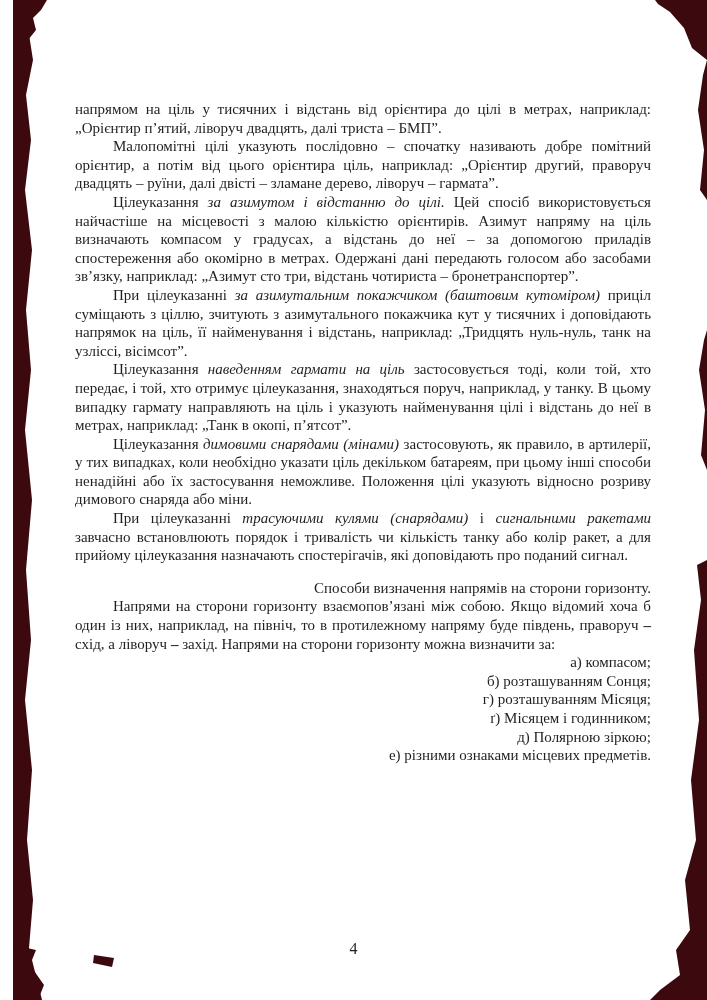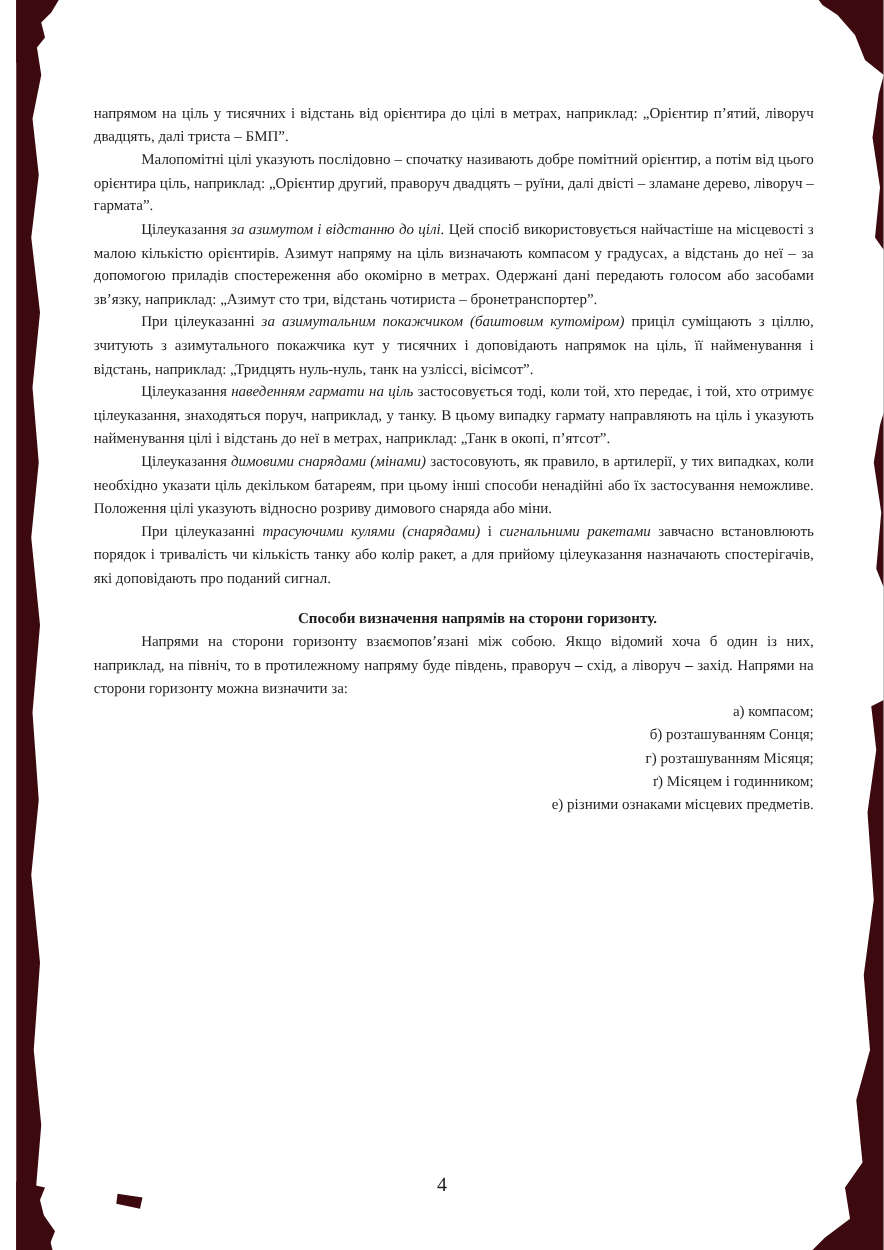--- a/index.html
+++ b/index.html
@@ -7,28 +7,28 @@
     position:relative;
     width:707px;height:1000px;
     margin:0 auto;
     background:#ffffff;
     overflow:hidden;
     font-family:"Liberation Serif","DejaVu Serif",serif;
     color:#1f1f1f;
   }
   .artifacts{position:absolute;left:0;top:0;width:707px;height:1000px;pointer-events:none;}
   .text-column{
-    position:absolute;left:75px;top:81px;width:576px;
-    font-size:12px;line-height:18.6px;
+    position:absolute;left:75px;top:100px;width:576px;
+    font-size:15px;line-height:18.6px;
   }
   .para{margin:0;text-align:justify;text-indent:38px;}
   .para.no-indent{text-indent:0;}
   .bi{font-weight:normal;font-style:italic;}
   .b{font-weight:bold;}
-  .heading{margin:14px 0 0 0;text-indent:38px;font-weight:bold;text-align:center;}
+  .heading{margin:14px 0 0 0;text-indent:38px;font-weight:normal;text-align:right;}
   .list-line{margin:0;text-indent:38px;text-align:right;}
   .page-number{
     position:absolute;left:0;top:940px;width:707px;
     text-align:center;font-size:16px;color:#1f1f1f;
   }
 </style>
 </head>
 <body>
 
 <div class="page">
@@ -59,18 +59,19 @@
       <p class="para"><span>При цілеуказанні </span><span class="bi">за азимутальним покажчиком (баштовим кутоміром)</span><span> приціл суміщають з ціллю, зчитують з азимутального покажчика кут у тисячних і доповідають напрямок на ціль, її найменування і відстань, наприклад: „Тридцять нуль-нуль, танк на узліссі, вісімсот”.</span></p>
       <p class="para"><span>Цілеуказання </span><span class="bi">наведенням гармати на ціль</span><span> застосовується тоді, коли той, хто передає, і той, хто отримує цілеуказання, знаходяться поруч, наприклад, у танку. В цьому випадку гармату направляють на ціль і указують найменування цілі і відстань до неї в метрах, наприклад: „Танк в окопі, п’ятсот”.</span></p>
       <p class="para"><span>Цілеуказання </span><span class="bi">димовими снарядами (мінами)</span><span> застосовують, як правило, в артилерії, у тих випадках, коли необхідно указати ціль декільком батареям, при цьому інші способи ненадійні або їх застосування неможливе. Положення цілі указують відносно розриву димового снаряда або міни.</span></p>
       <p class="para"><span>При цілеуказанні </span><span class="bi">трасуючими кулями (снарядами)</span><span> і </span><span class="bi">сигнальними ракетами</span><span> завчасно встановлюють порядок і тривалість чи кількість танку або колір ракет, а для прийому цілеуказання назначають спостерігачів, які доповідають про поданий сигнал.</span></p>
       <p class="heading"><span>Способи визначення напрямів на сторони горизонту.</span></p>
       <p class="para"><span>Напрями на сторони горизонту взаємопов’язані між собою. Якщо відомий хоча б один із них, наприклад, на північ, то в протилежному напряму буде південь, праворуч </span><span class="b">–</span><span> схід, а ліворуч </span><span class="b">–</span><span> захід. Напрями на сторони горизонту можна визначити за:</span></p>
       <p class="list-line"><span>а) компасом;</span></p>
       <p class="list-line"><span>б) розташуванням Сонця;</span></p>
       <p class="list-line"><span>г) розташуванням Місяця;</span></p>
       <p class="list-line"><span>ґ) Місяцем і годинником;</span></p>
+      <p class="list-line"><span>д) Полярною зіркою;</span></p>
       <p class="list-line"><span>е) різними ознаками місцевих предметів.</span></p>
     </div>
 
   <div class="page-number">4</div>
 
 </div>
 
 </body></html>

